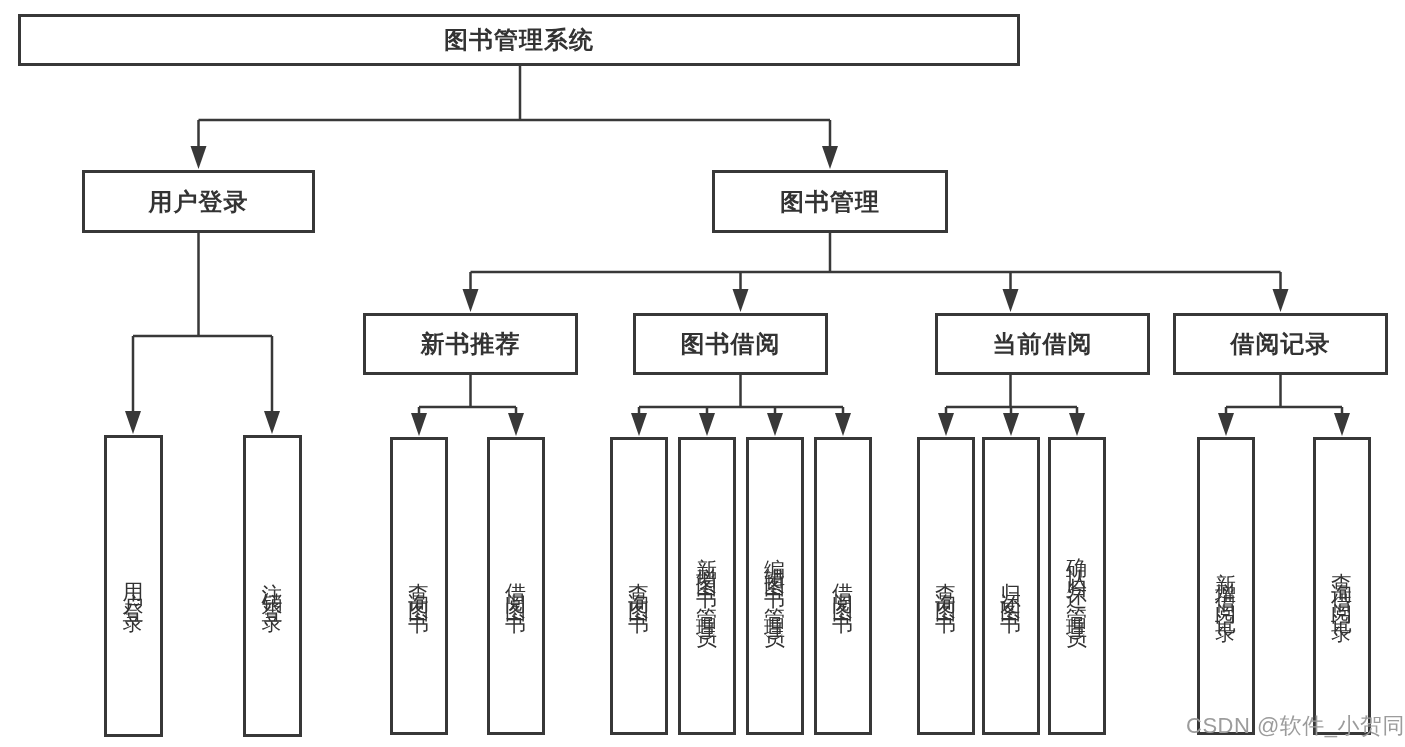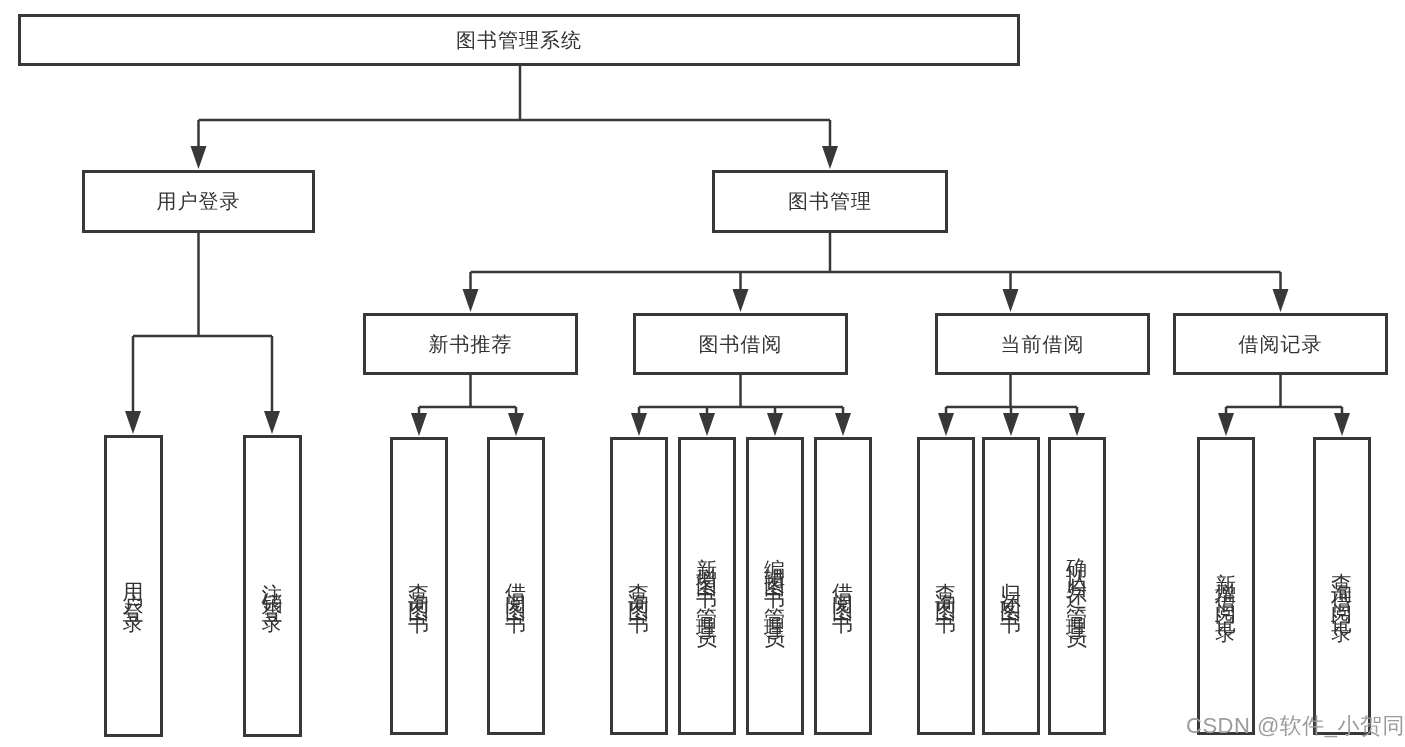--- a/index.html
+++ b/index.html
@@ -26,21 +26,21 @@
   .hbox, .vbox {
     position: absolute;
     box-sizing: border-box;
     border: 3px solid #383838;
     background: #ffffff;
     display: flex;
     align-items: center;
     justify-content: center;
     color: #333333;
   }
-  .hbox { font-size: 20px; letter-spacing: 1px; }
+  .hbox { font-size: 24px; letter-spacing: 1px; font-weight: bold; }
   .vbox .vtext {
     writing-mode: vertical-rl;
     text-orientation: mixed;
     font-size: 21px;
     letter-spacing: 10px;
     line-height: 1;
     white-space: nowrap;
     color: #333333;
   }
   .watermark {
@@ -105,21 +105,21 @@
   <div class="hbox" style="left:82px; top:170px; width:233px; height:63px">
     <span>用户登录</span>
   </div>
   <div class="hbox" style="left:363px; top:313px; width:215px; height:62px">
     <span>新书推荐</span>
   </div>
 
   <div class="hbox" style="left:712px; top:170px; width:236px; height:63px">
     <span>图书管理</span>
   </div>
-  <div class="hbox" style="left:633px; top:313px; width:215px; height:62px">
+  <div class="hbox" style="left:633px; top:313px; width:195px; height:62px">
     <span>图书借阅</span>
   </div>
   <div class="hbox" style="left:935px; top:313px; width:215px; height:62px">
     <span>当前借阅</span>
   </div>
   <div class="hbox" style="left:1173px; top:313px; width:215px; height:62px">
     <span>借阅记录</span>
   </div>
 
   <div class="vbox" style="left:104px; top:435px; width:59px; height:302px">

